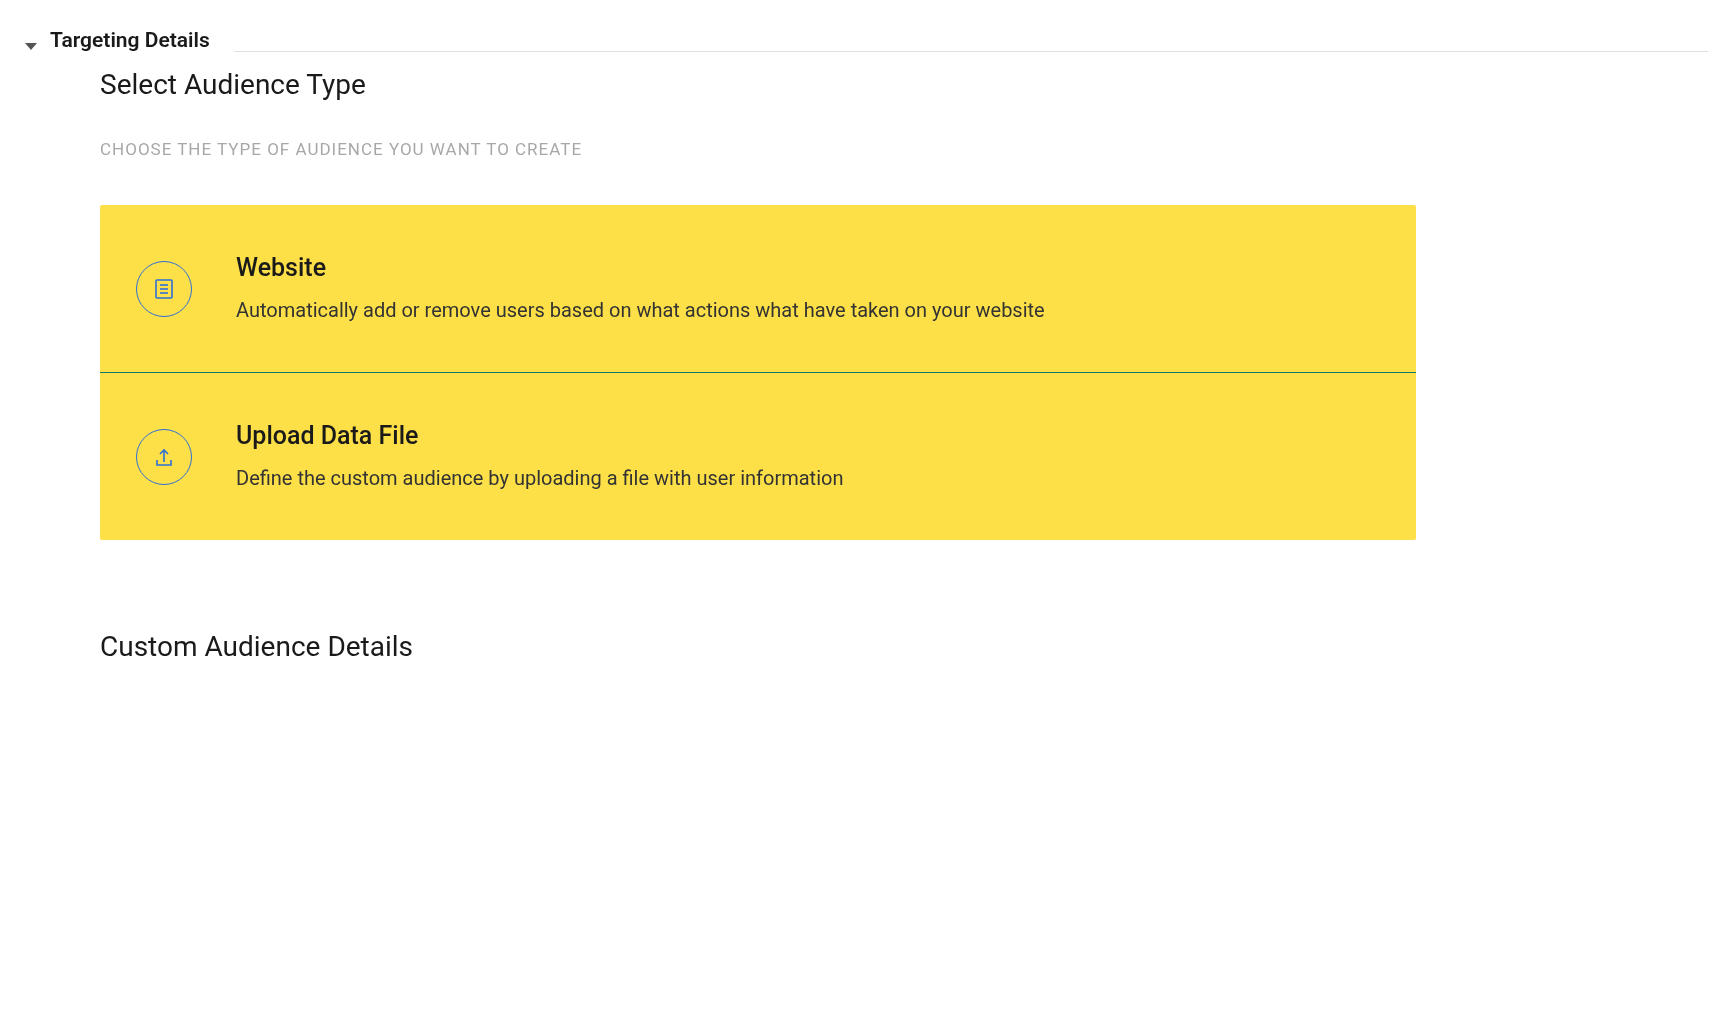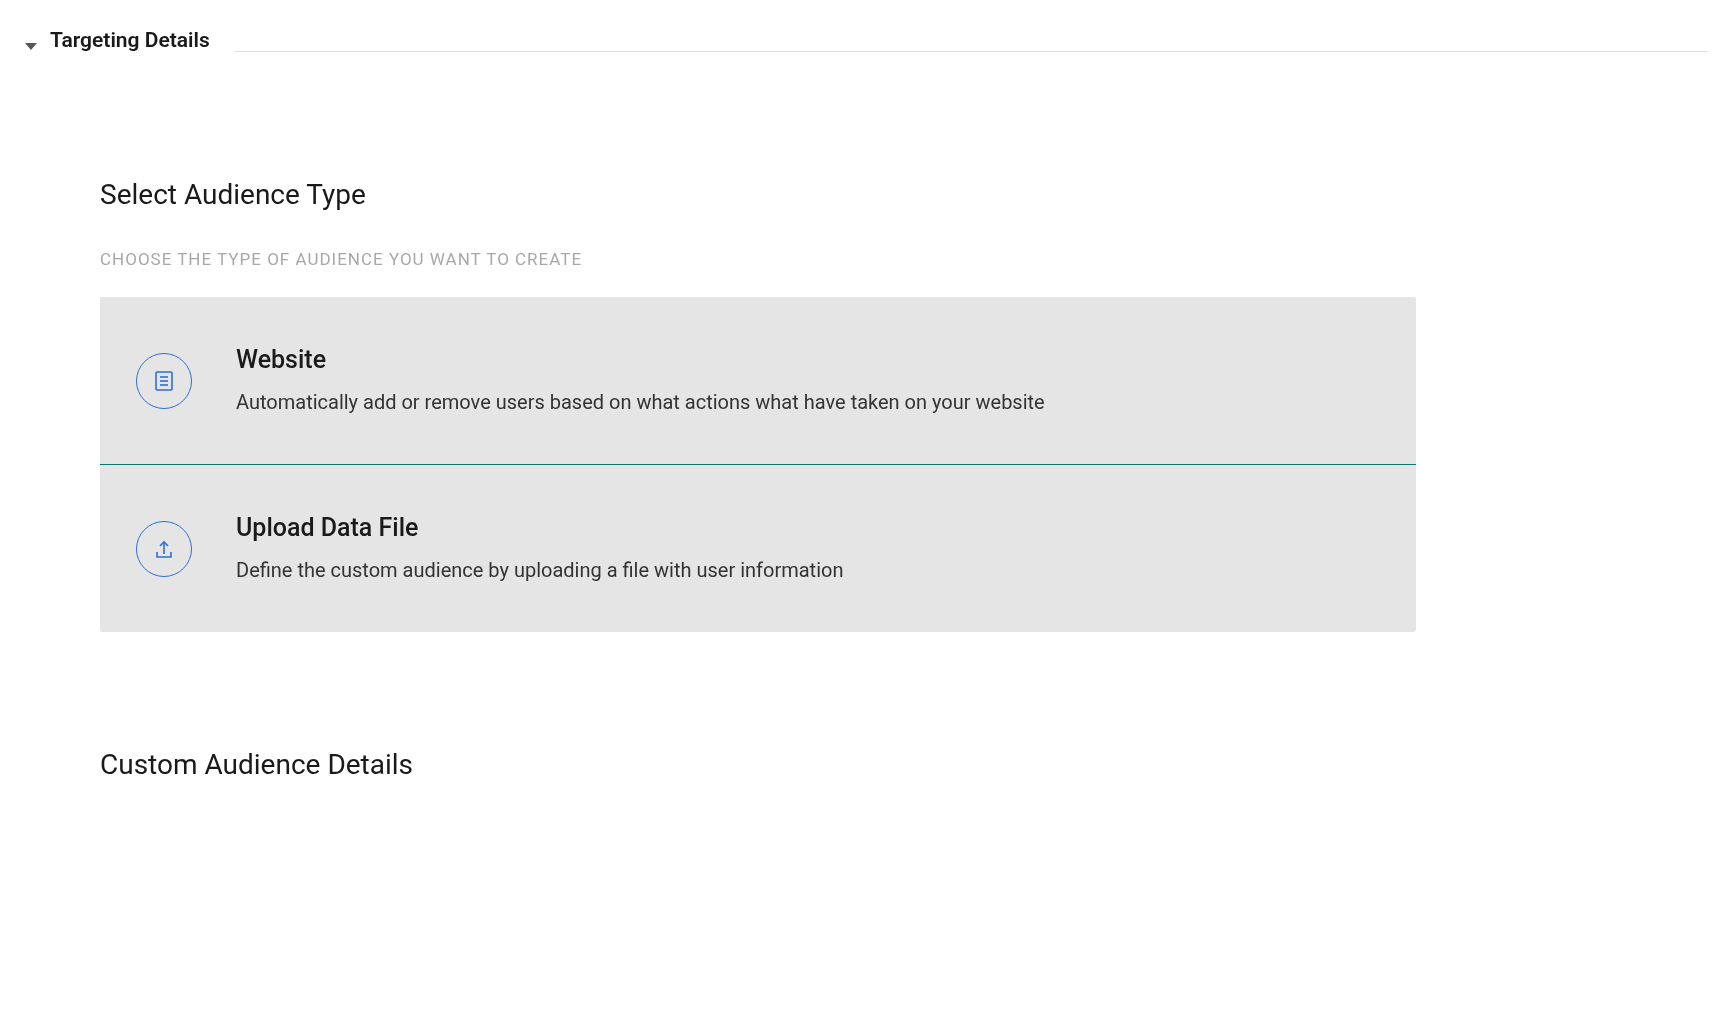--- a/index.html
+++ b/index.html
@@ -36,33 +36,32 @@
       margin-left: 12px;
     }
     .content-area {
       padding: 0 24px 0 100px;
       max-width: 1440px;
     }
     .main-heading {
       font-size: 28px;
       font-weight: 400;
       color: #1a1a1a;
-      margin-top: 110px;
       margin-bottom: 38px;
     }
     .sub-label {
       font-size: 17px;
       font-weight: 400;
       letter-spacing: 1px;
       color: #a8a8a8;
       text-transform: uppercase;
-      margin-bottom: 28px;
+      margin-bottom: 46px;
     }
     .option-cards {
-      background: #e5e5e5;
+      background: #fde047;
       border-radius: 2px;
     }
     .option-card {
       display: flex;
       align-items: center;
       padding: 48px 40px 48px 36px;
       gap: 44px;
       cursor: pointer;
     }
     .option-card + .option-card {
@@ -87,21 +86,21 @@
     .option-text .option-desc {
       font-size: 20px;
       font-weight: 400;
       color: #333333;
       line-height: 1.4;
     }
     .secondary-heading {
       font-size: 28px;
       font-weight: 400;
       color: #1a1a1a;
-      margin-top: 116px;
+      margin-top: 90px;
     }
   </style>
 </head>
 <body>
 
 <div class="section-header">
   <span class="chevron">
     <svg width="14" height="10" viewBox="0 0 14 10">
       <path d="M1 1 L7 8 L13 1 Z" fill="#555555"></path>
     </svg>

